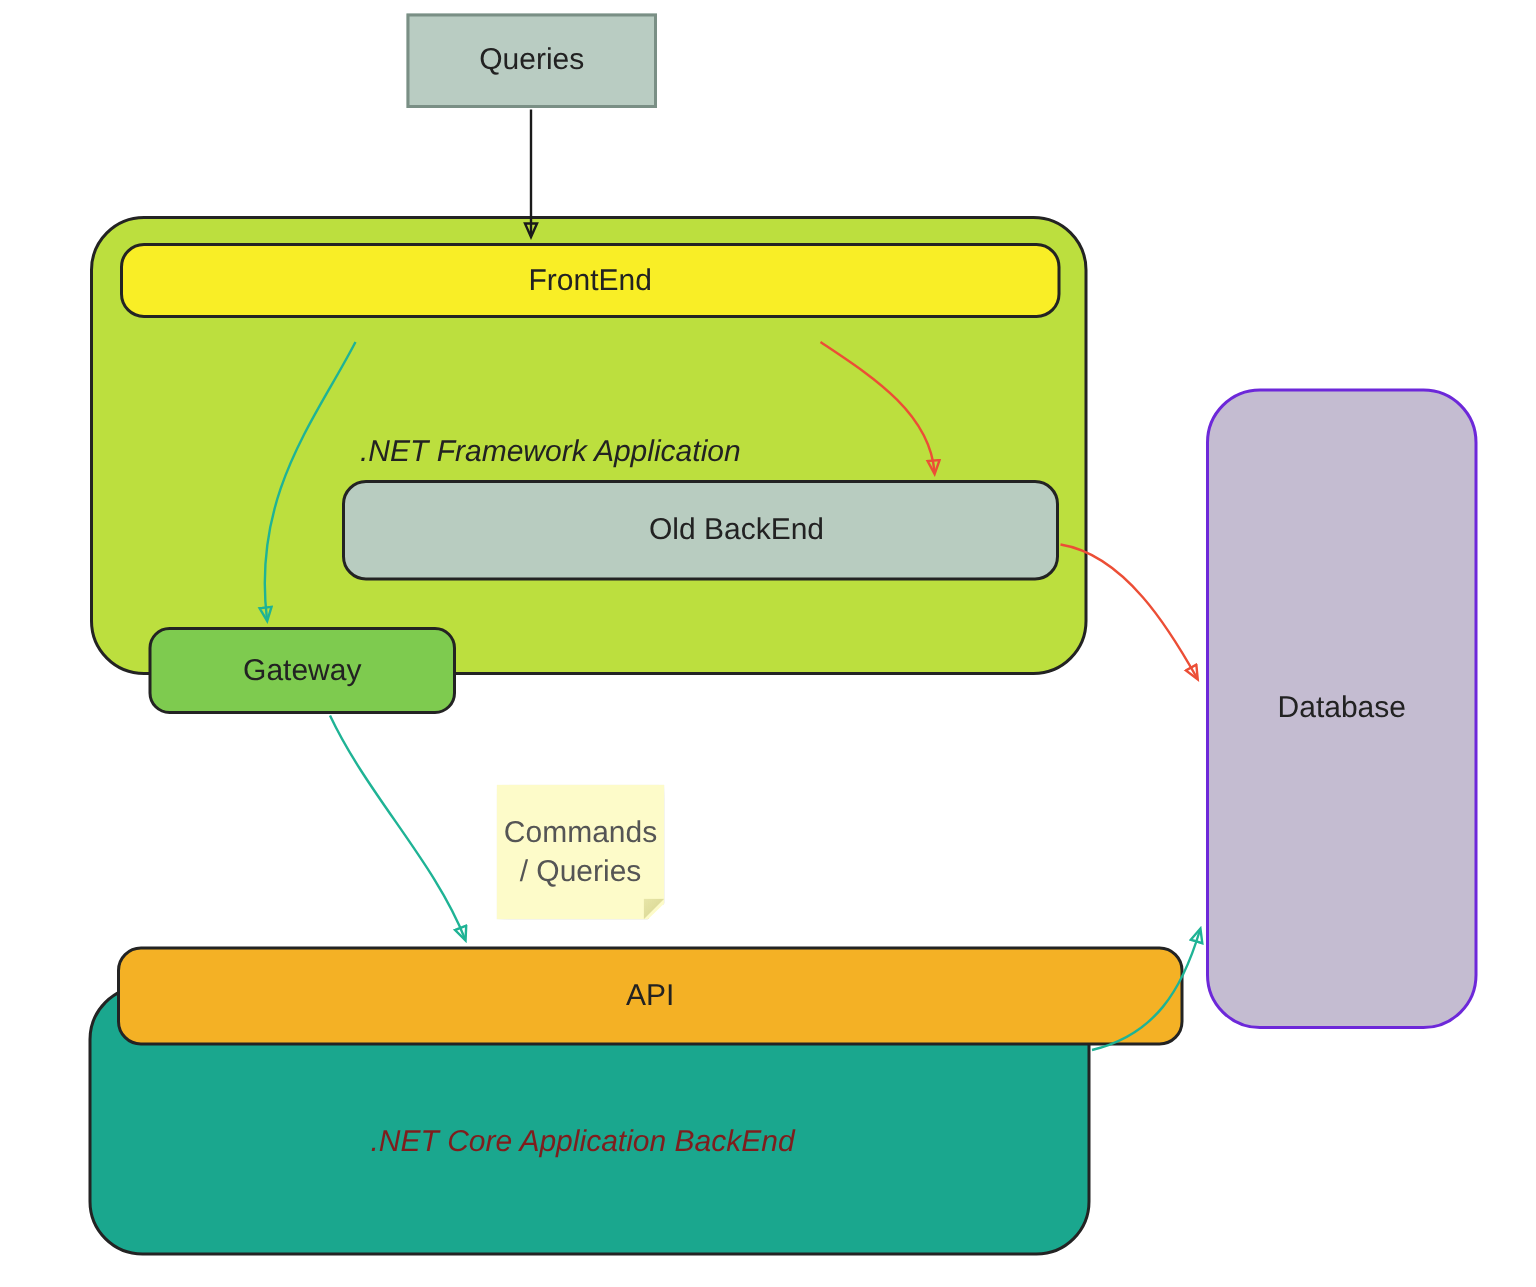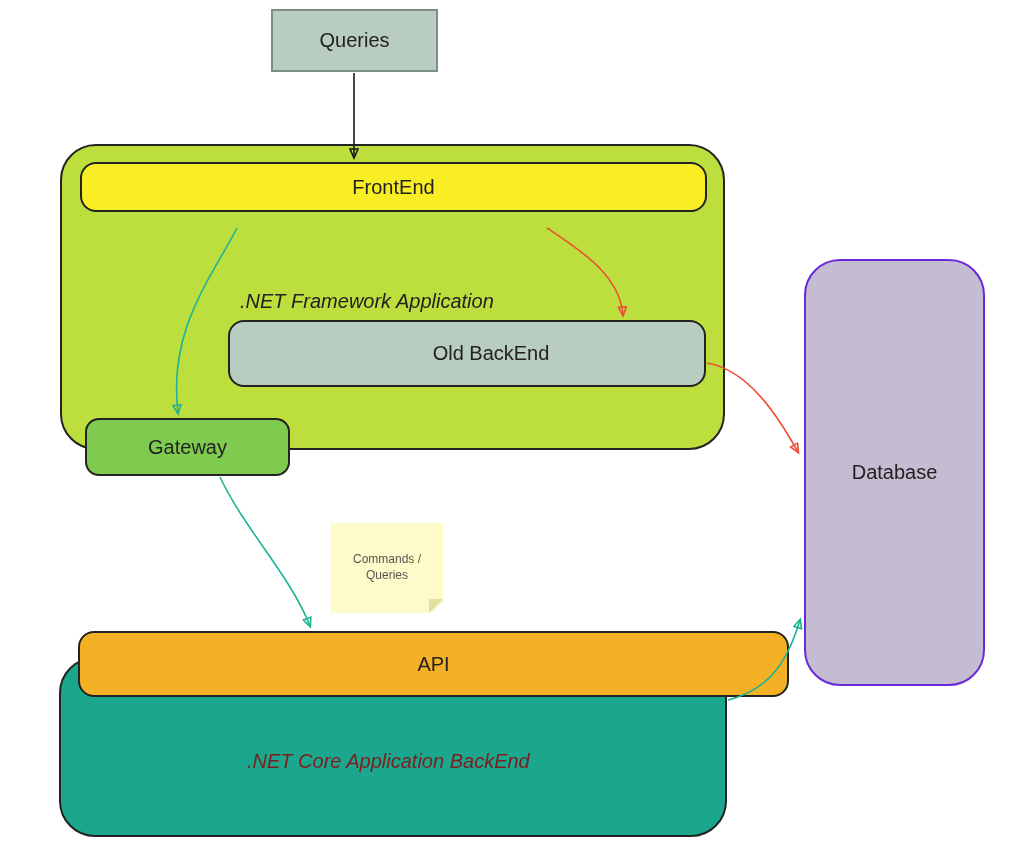--- a/index.html
+++ b/index.html
@@ -23,21 +23,21 @@
       position: absolute;
       font-size: 20px;
       color: #222;
       font-style: italic;
     }
     .note {
       position: absolute;
       background: #fdfbc9;
       width: 112px;
       height: 90px;
-      font-size: 12px;
+      font-size: 20px;
       color: #555;
       display: flex;
       align-items: center;
       justify-content: center;
       text-align: center;
       padding: 8px;
       line-height: 1.3;
       box-shadow: 2px 3px 6px rgba(0,0,0,0.25);
       clip-path: polygon(0 0, 100% 0, 100% 88%, 90% 100%, 0 100%);
     }
@@ -69,21 +69,21 @@
 <div class="label" style="left:240px; top:290px;">.NET Framework Application</div>
 
 <div class="box" style="left:80px; top:162px; width:627px; height:50px; background:#f9ee26; border:2px solid #232323; border-radius:16px;">
   <span>FrontEnd</span>
 </div>
 
 <div class="box" style="left:228px; top:320px; width:478px; height:67px; background:#b8ccc0; border:2px solid #232323; border-radius:16px;padding-left:48px;">
   <span>Old BackEnd</span>
 </div>
 
-<div class="box" style="left:85px; top:418px; width:205px; height:58px; background:#7ecb4f; border:2px solid #232323; border-radius:14px;">
+<div class="box" style="left:99px; top:418px; width:205px; height:58px; background:#7ecb4f; border:2px solid #232323; border-radius:14px;">
   <span>Gateway</span>
 </div>
 
 <div class="box" style="left:59px; top:657px; width:668px; height:180px; background:#1aa78e; border:2px solid #232323; border-radius:36px;">
 </div>
 <div class="label" style="left:247px; top:750px; color:#7f1d1d;">.NET Core Application BackEnd</div>
 
 <div class="box" style="left:78px; top:631px; width:711px; height:66px; background:#f4b125; border:2px solid #232323; border-radius:16px;">
   <span>API</span>
 </div>

